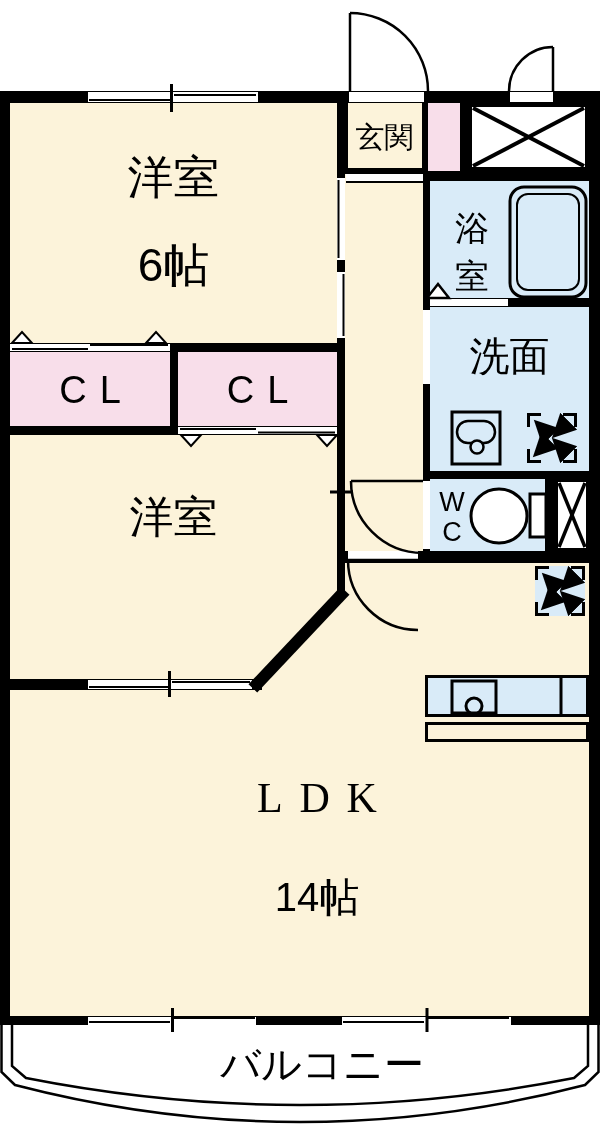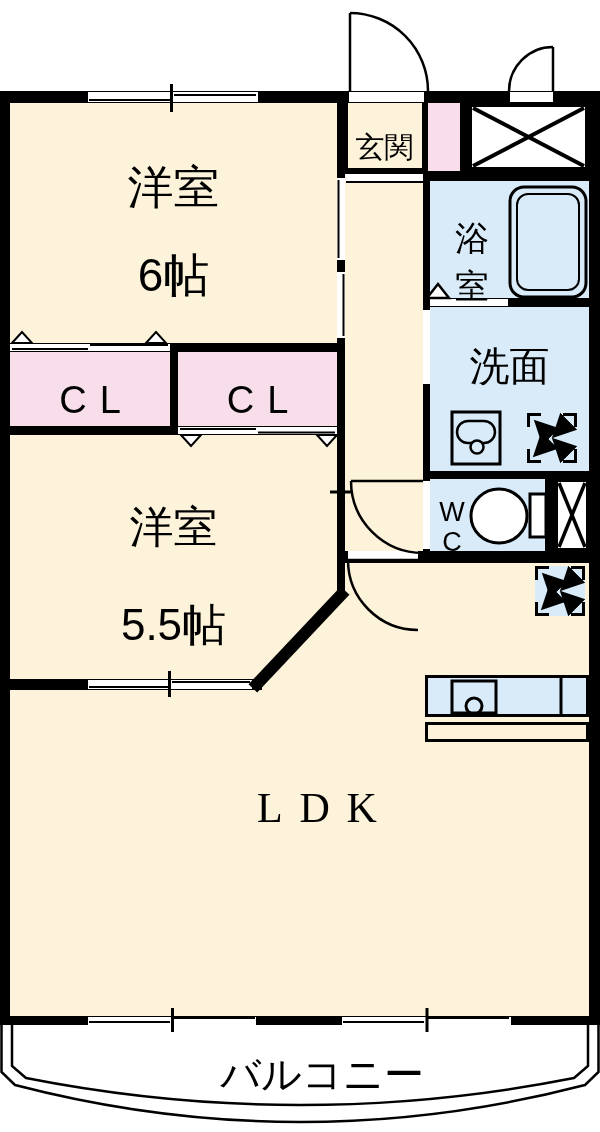--- a/index.html
+++ b/index.html
@@ -4,21 +4,21 @@
 <style>
   html,body{margin:0;padding:0;background:#fff;}
   #stage{position:relative;width:600px;height:1132px;background:#fff;overflow:hidden;
          font-family:"Liberation Sans","DejaVu Sans",sans-serif;}
   #stage div{position:absolute;box-sizing:border-box;}
   .wall{background:#000;}
   .white{background:#fff;}
   .cream{background:#FCF3DA;}
   .pink{background:#F8DEEA;}
   .blue{background:#D9EBF8;}
-  .lbl{color:#000;text-align:center;line-height:1;white-space:pre-wrap;margin-top:10px;}
+  .lbl{color:#000;text-align:center;line-height:1;white-space:pre-wrap;}
   svg.overlay{position:absolute;left:0;top:0;pointer-events:none;}
 </style>
 </head>
 <body>
 
 <div id="stage">
 
   <div class="cream" style="left:10px;top:103px;width:579px;height:913px;"></div>
   <div class="pink" style="left:10px;top:352px;width:160px;height:74px;"></div>
   <div class="pink" style="left:178px;top:352px;width:159px;height:74px;"></div>
@@ -189,17 +189,17 @@
 
   <div class="lbl" style="left:10px;top:154px;width:327px;font-size:46px;">洋室</div>
   <div class="lbl" style="left:10px;top:242px;width:327px;font-size:46px;">6帖</div>
   <div class="lbl" style="left:346px;top:123px;width:77px;font-size:29px;">玄関</div>
   <div class="lbl" style="left:430px;top:336px;width:159px;font-size:40px;">洗面</div>
   <div class="lbl" style="left:450px;top:205px;width:44px;font-size:34px;line-height:1.4;word-break:break-all;">浴室</div>
   <div class="lbl" style="left:434px;top:488px;width:36px;font-size:27px;line-height:1.1;word-break:break-all;text-align:center;">WC</div>
   <div class="lbl" style="left:10px;top:371px;width:160px;font-size:38px;letter-spacing:13px;padding-left:13px;">CL</div>
   <div class="lbl" style="left:178px;top:371px;width:159px;font-size:38px;letter-spacing:13px;padding-left:13px;">CL</div>
   <div class="lbl" style="left:10px;top:495px;width:327px;font-size:44px;">洋室</div>
-  <div class="lbl" style="left:10px;top:593px;width:327px;font-size:44px;">5.5帖</div>
   <div class="lbl" style="left:87px;top:777px;width:460px;font-size:42px;letter-spacing:0.4em;padding-left:0.4em;font-family:Liberation Serif, serif;">LDK</div>
+  <div class="lbl" style="left:87px;top:877px;width:460px;font-size:40px;">14帖</div>
   <div class="lbl" style="left:22px;top:1044px;width:600px;font-size:40px;">バルコニー</div>
 
 </div>
 
 </body></html>

